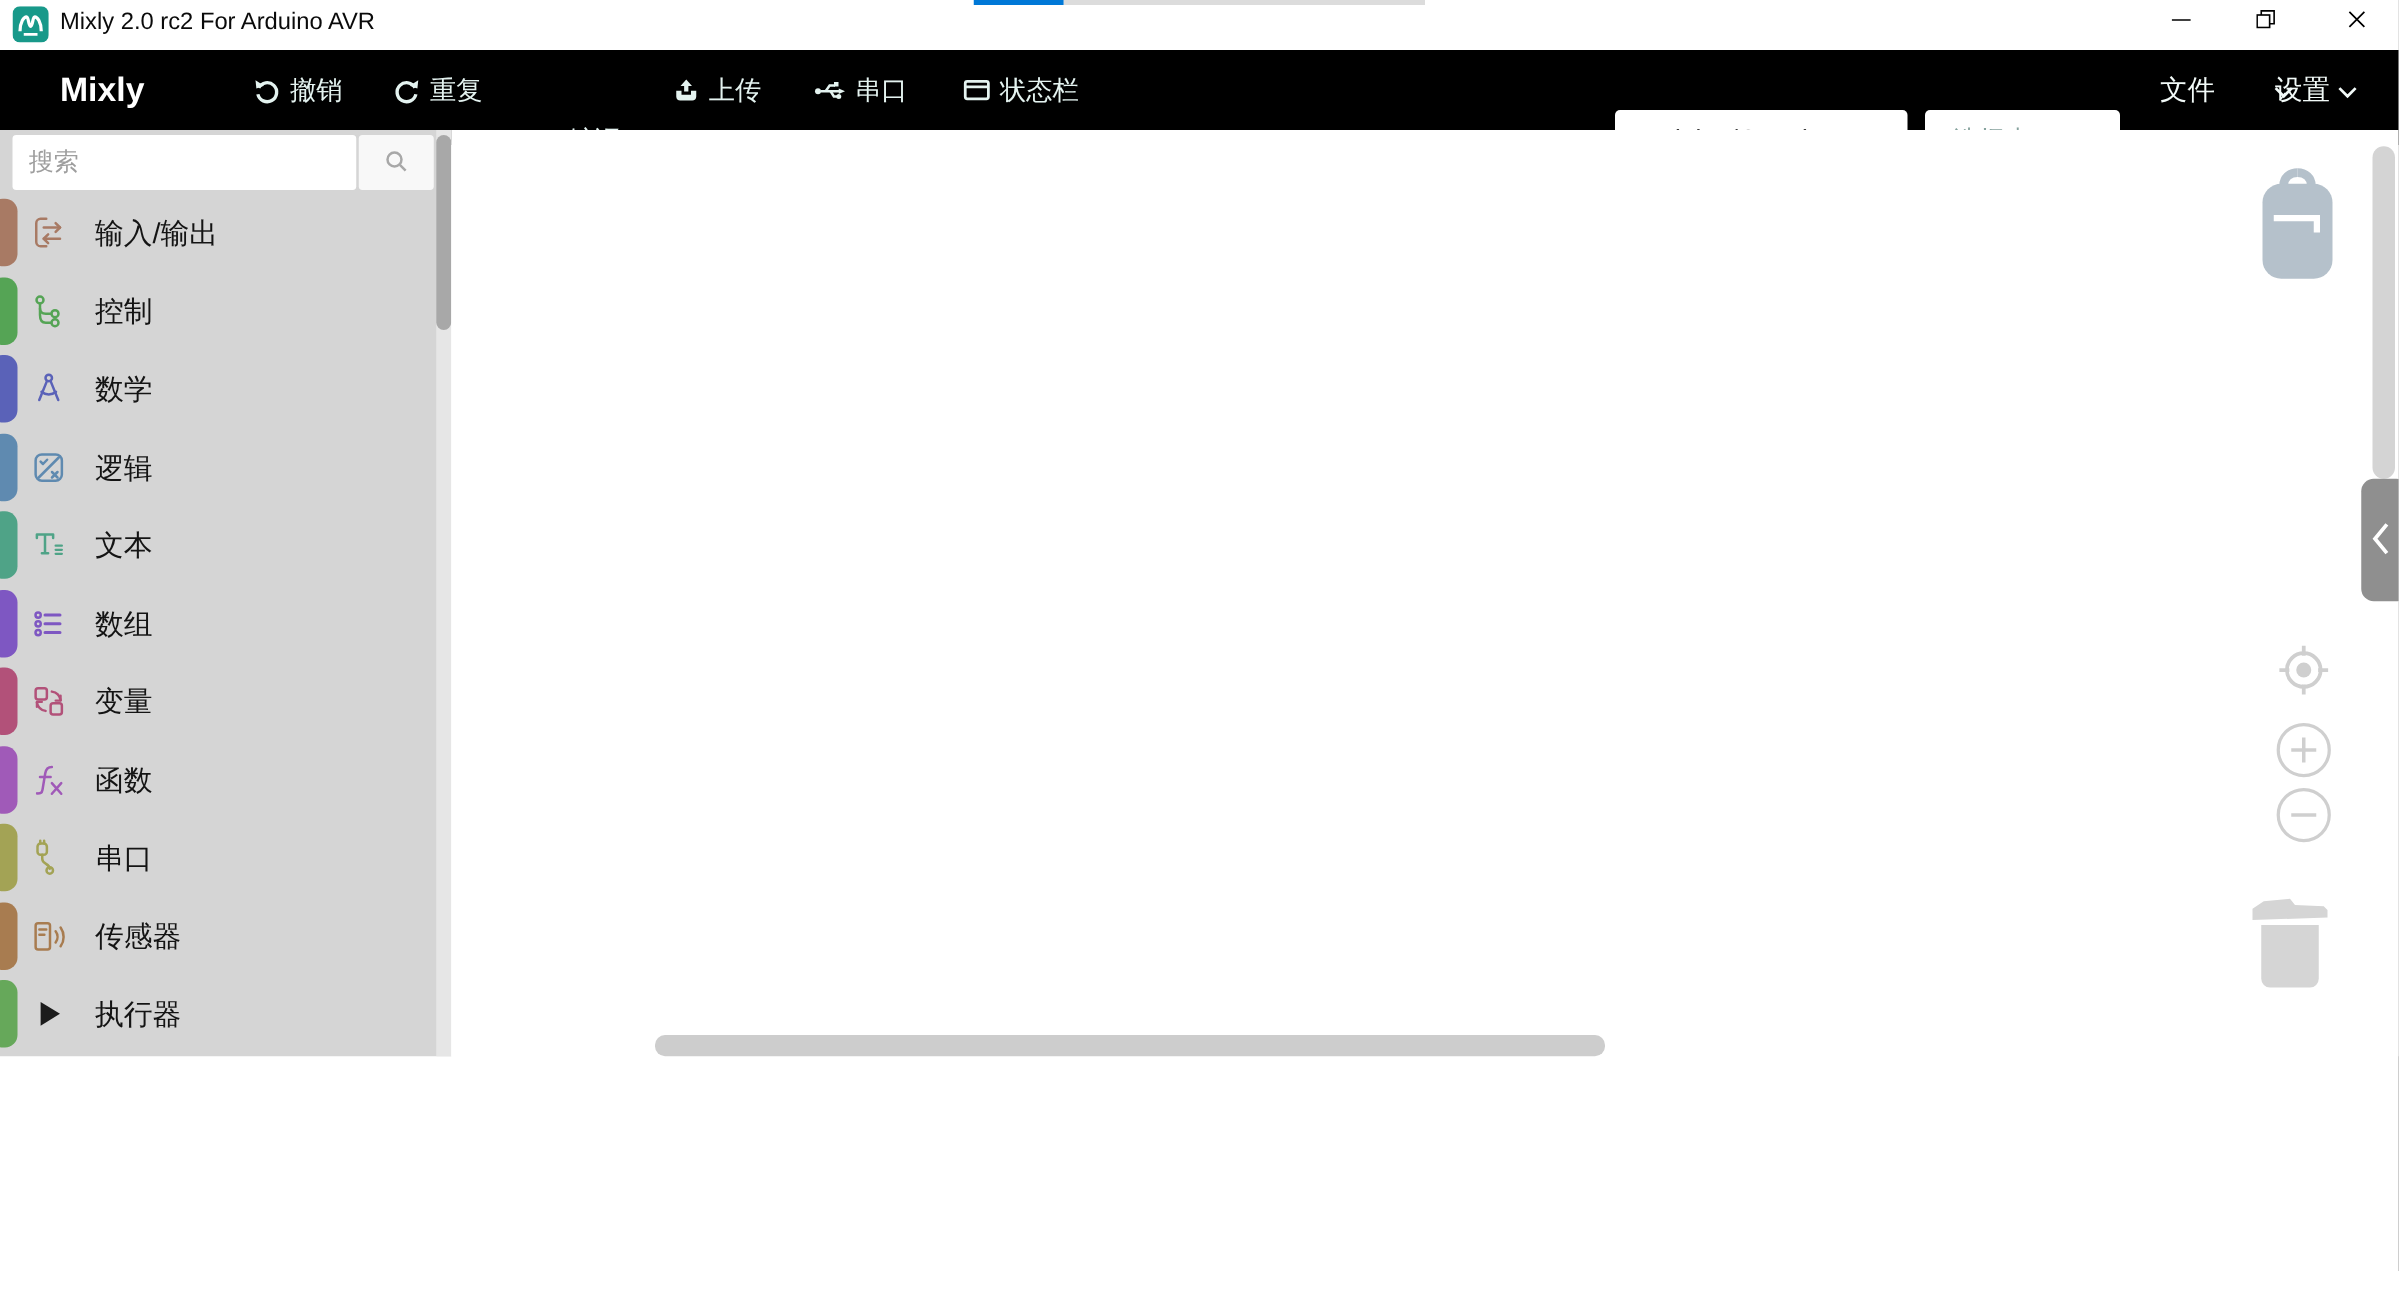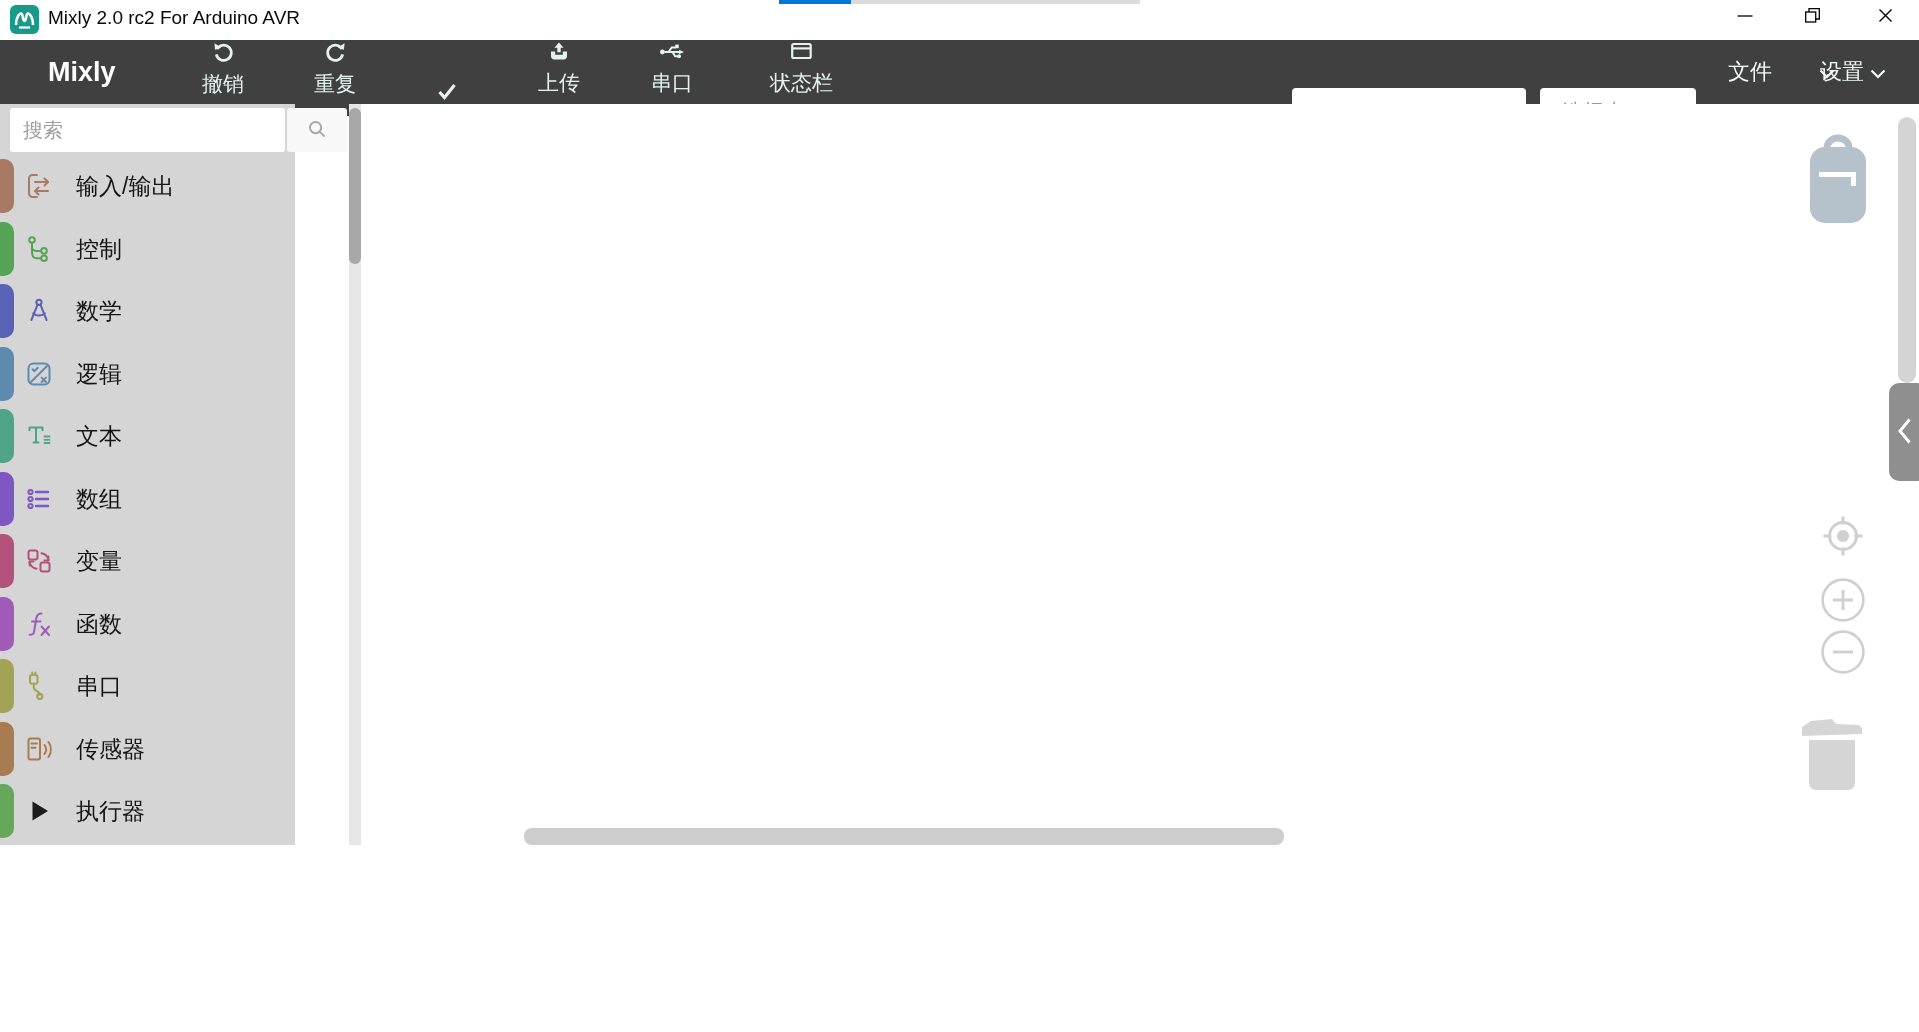--- a/index.html
+++ b/index.html
@@ -9,34 +9,34 @@
     font-family:"Liberation Sans","DejaVu Sans",sans-serif; overflow:hidden;padding-left:45px;
     -webkit-font-smoothing:antialiased;
   }
   
   .titlebar { position:absolute; left:0; top:0; width:1919px; height:40px; background:#fff; }
   .progress-seg { position:absolute; top:0; height:4px; }
   .app-icon { position:absolute; left:10px; top:5px; width:29px; height:29px; }
   .title-text { position:absolute; left:48px; top:0; height:36px; line-height:36px; font-size:19px; color:#0a0a0a; }
   .winbtn { position:absolute; top:0; width:46px; height:34px; display:flex; align-items:center; justify-content:center; background:transparent; border:0; cursor:default; }
   
-  .toolbar { position:absolute; left:0; top:40px; width:1919px; height:76px; background:#404040; }
+  .toolbar { position:absolute; left:0; top:40px; width:1919px; height:76px; background:#000000; }
   .brand { position:absolute; left:48px; top:0; height:64px; line-height:64px; font-size:27px; font-weight:bold; color:#ffffff; }
-  .tbtn { position:absolute; top:0; height:64px; display:inline-flex; align-items:center; gap:7px; color:#e4f3f0; font-size:21px; background:transparent; border:0; cursor:default; white-space:nowrap;flex-direction:column; }
+  .tbtn { position:absolute; top:0; height:64px; display:inline-flex; align-items:center; gap:7px; color:#e4f3f0; font-size:21px; background:transparent; border:0; cursor:default; white-space:nowrap; }
   .tbtn svg { display:block; }
   .copyright { position:absolute; left:920px; top:0; height:64px; line-height:64px; font-size:20px; color:#e4f3f0; white-space:nowrap; }
   .selbox { position:absolute; top:48px; height:48px; background:#fff; border-radius:4px; display:flex; align-items:center; }
   .selbox .val { font-size:21px; white-space:nowrap; }
   .board-box { left:1292px; width:234px; padding:0 20px; justify-content:space-between; }
   .board-box .val { color:#3d3d3d; }
   .port-box { left:1540px; width:156px; padding:0 22px; justify-content:space-between; }
   .port-box .val { color:#86a29d; }
   .menu-item { position:absolute; top:0; height:64px; display:inline-flex; align-items:center; gap:6px; color:#f2faf8; font-size:22px; background:transparent; border:0; cursor:default; }
   
-  .sidebar { position:absolute; left:0; top:104px; width:295px; height:741px; background:#d5d5d5; }
+  .sidebar { position:absolute; left:0; top:104px; width:361px; height:741px; background:#d5d5d5; }
   .search-input { position:absolute; left:10px; top:4px; width:275px; height:44px; border:0; border-radius:3px; background:#fff; font-size:20px; padding:0 13px; color:#333; outline:none; font-family:inherit; }
   .search-input::placeholder { color:#9e9e9e; }
   .search-btn { position:absolute; left:287px; top:4px; width:60px; height:44px; border:0; border-radius:3px; background:#f8f8f8; display:flex; align-items:center; justify-content:center; cursor:default; }
   .side-scroll-track { position:absolute; left:349px; top:0; width:12px; height:741px; background:#e6e6e6; }
   .side-scroll-thumb { position:absolute; left:0; top:4px; width:12px; height:156px; background:#a8a8a8; border-radius:6px; }
   .cat-row { position:absolute; left:0; width:349px; height:56px; display:flex; align-items:center; cursor:default; }
   .cat-pill { position:absolute; left:-8px; top:1px; width:22px; height:54px; border-radius:10px; }
   .cat-icon { position:absolute; left:24px; top:13px; width:30px; height:30px; }
   .cat-icon svg { display:block; }
   .cat-label { position:absolute; left:76px; top:0; height:56px; line-height:56px; font-size:23px; color:#141414; white-space:nowrap; }

